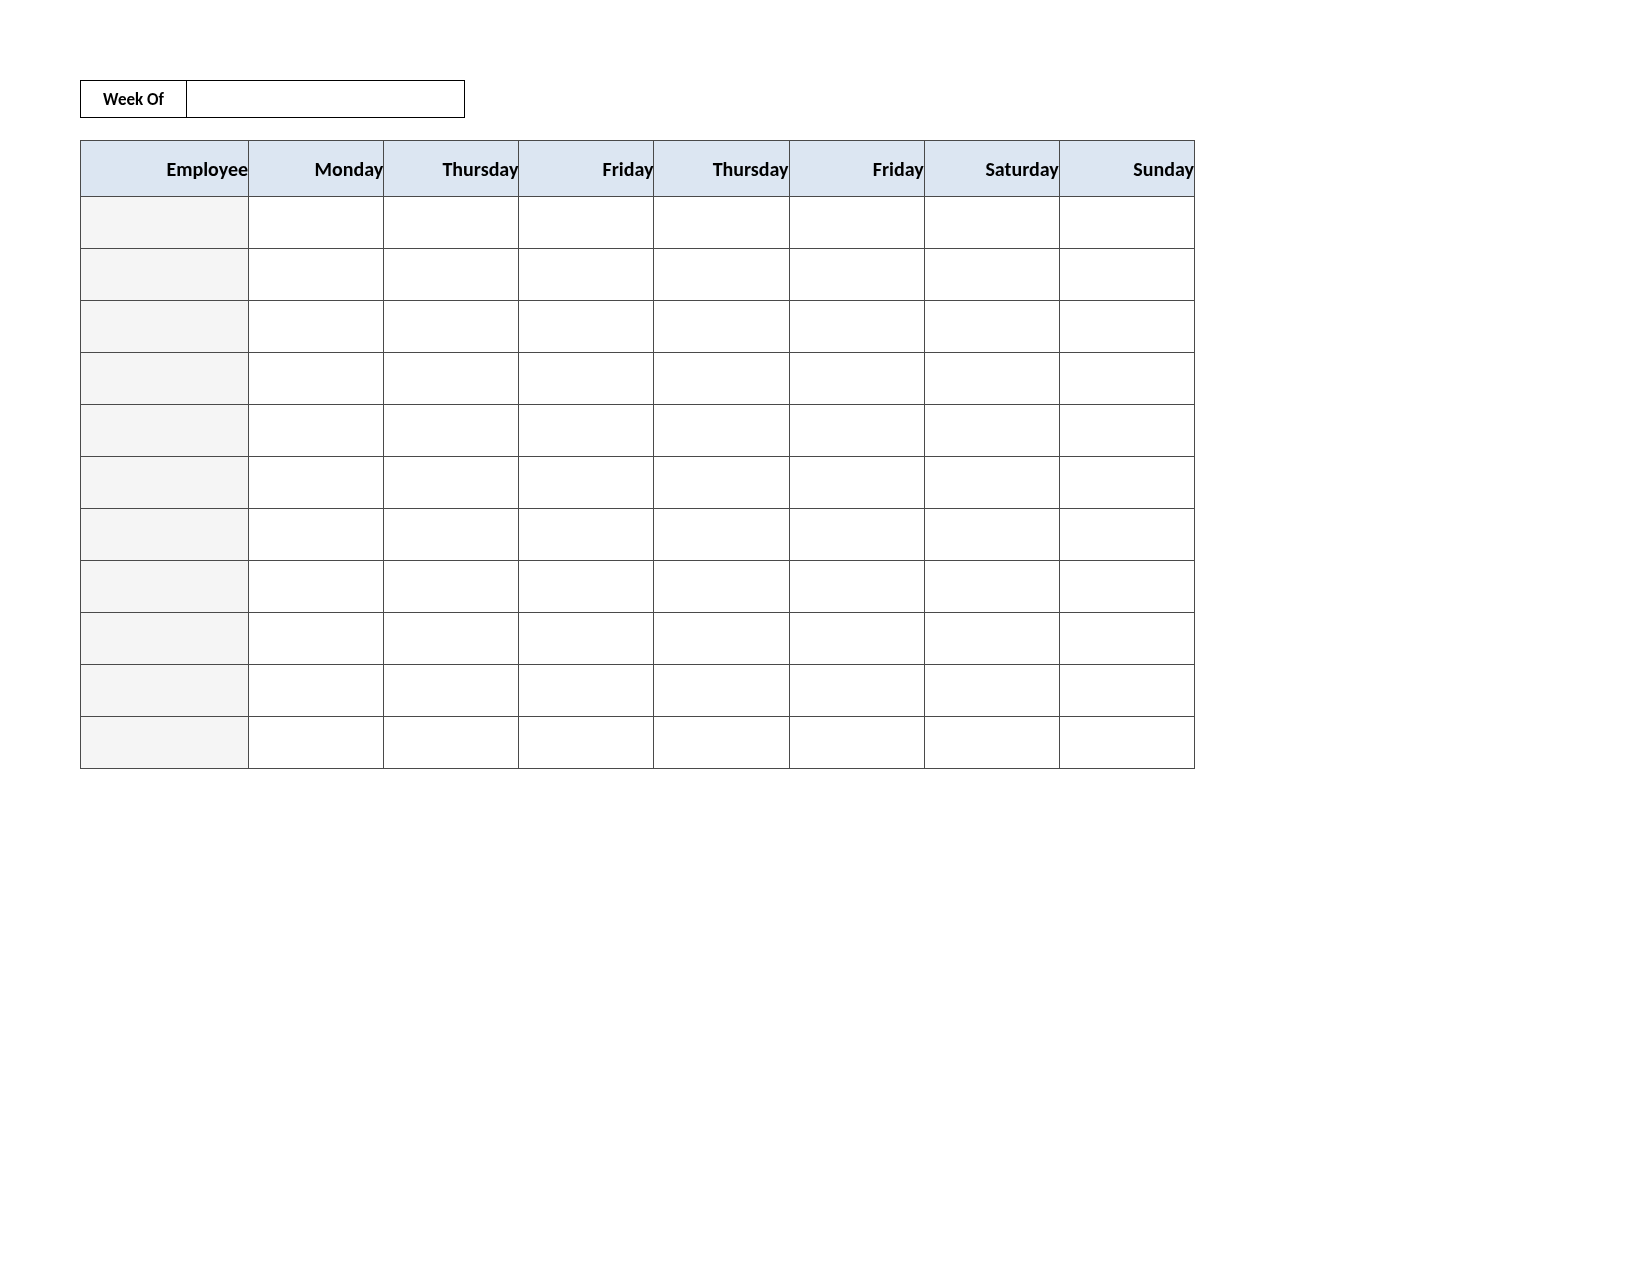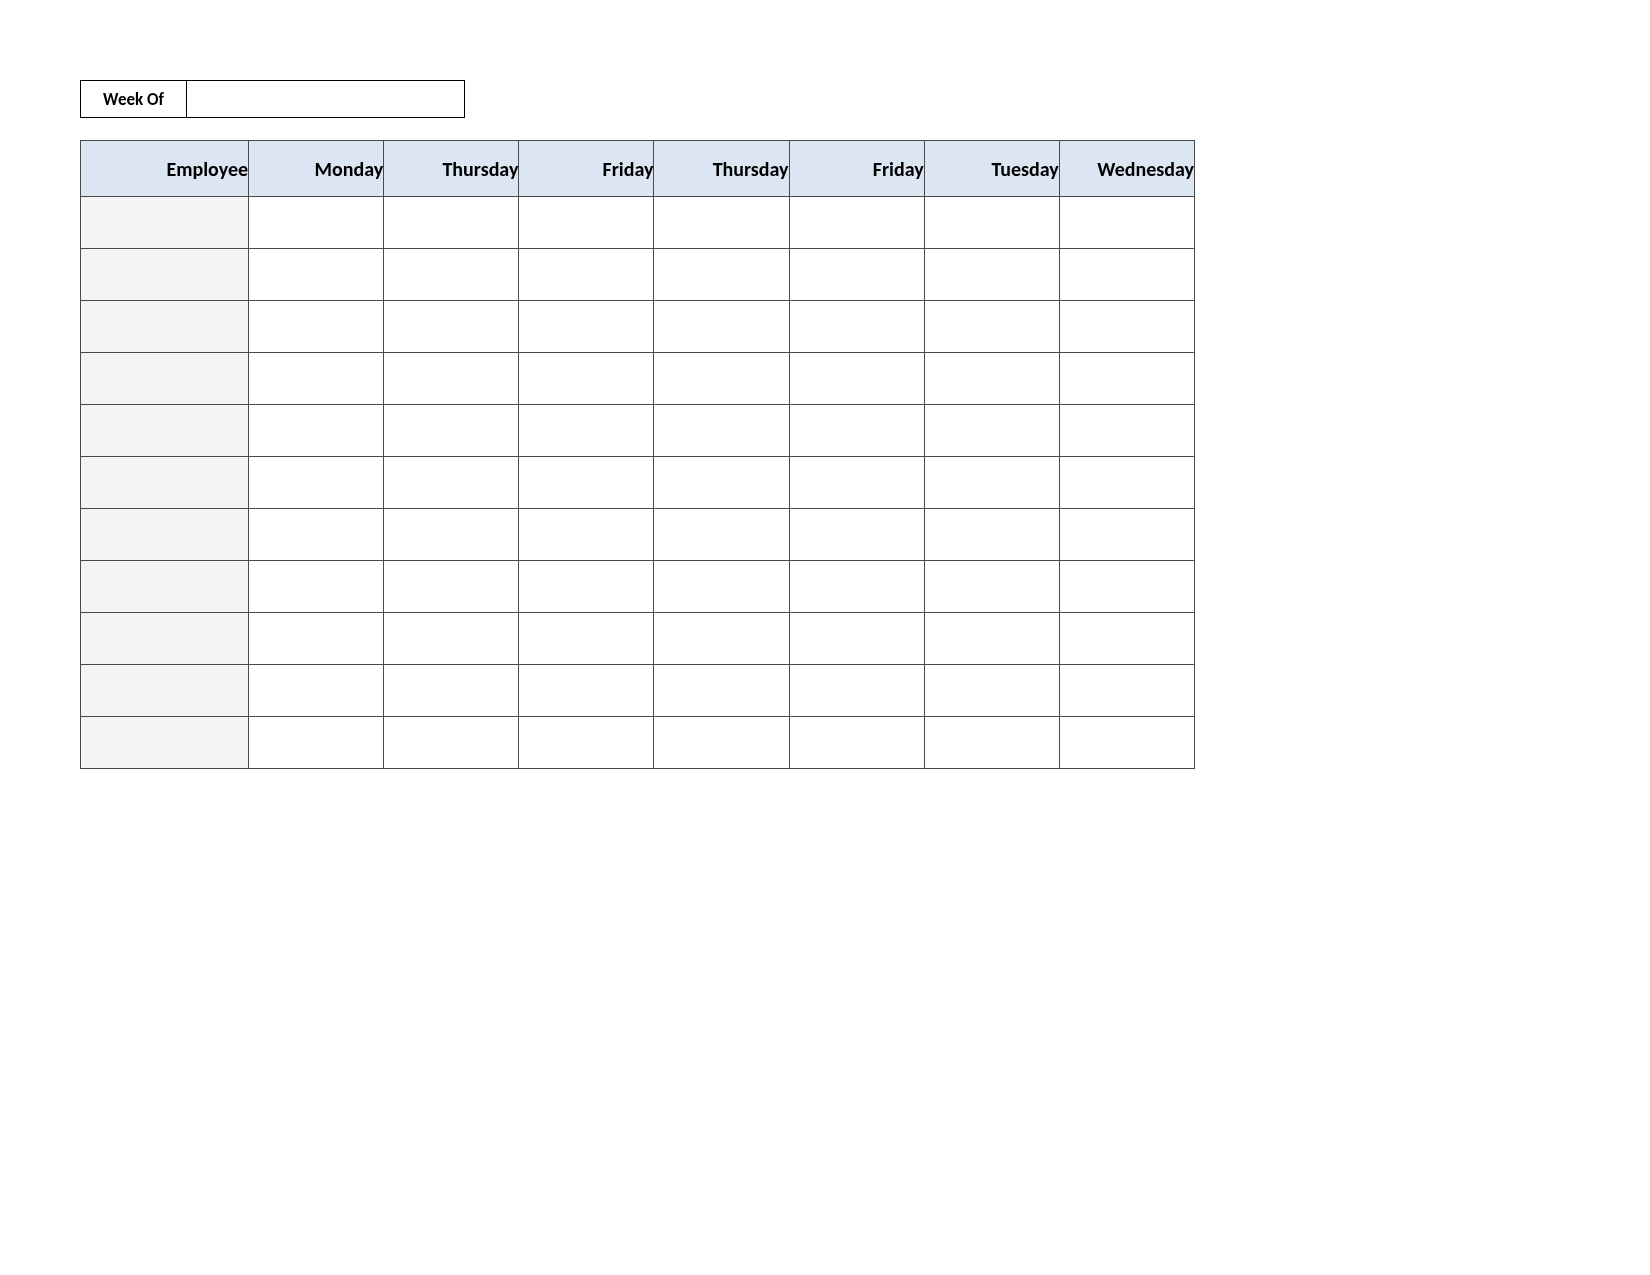--- a/index.html
+++ b/index.html
@@ -91,22 +91,22 @@
 
 <table class="schedule-table">
   <thead>
     <tr>
       <th class="col-employee">Employee</th>
       <th class="col-day">Monday</th>
       <th class="col-day">Thursday</th>
       <th class="col-day">Friday</th>
       <th class="col-day">Thursday</th>
       <th class="col-day">Friday</th>
-      <th class="col-day">Tuesday</th>
-      <th class="col-day">Wednesday</th>
+      <th class="col-day">Saturday</th>
+      <th class="col-day">Sunday</th>
     </tr>
   </thead>
   <tbody>
       <tr>
         <td class="emp-cell"></td>
         <td></td>
         <td></td>
         <td></td>
         <td></td>
         <td></td>

